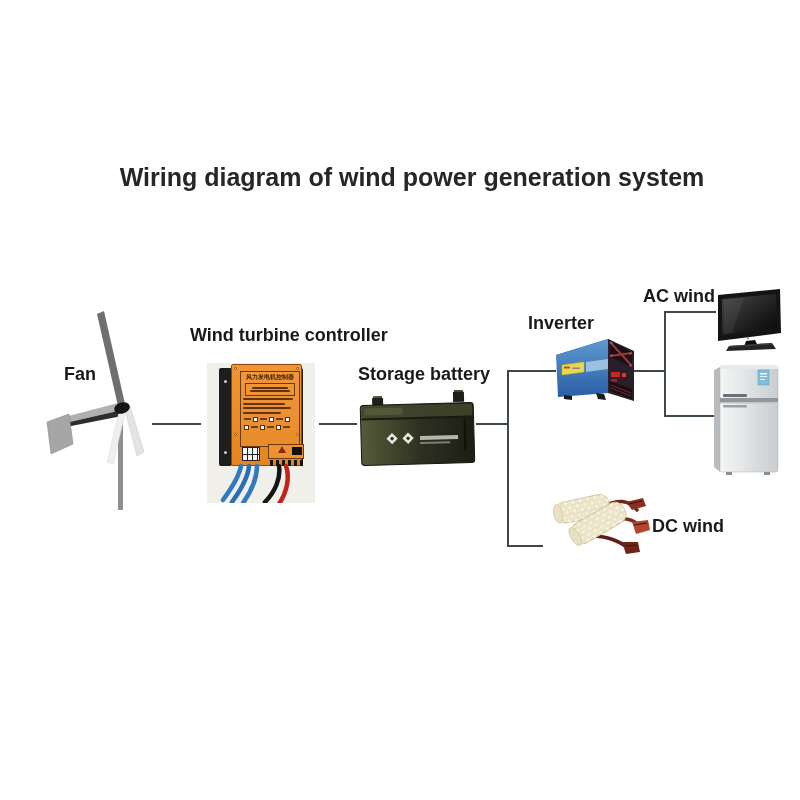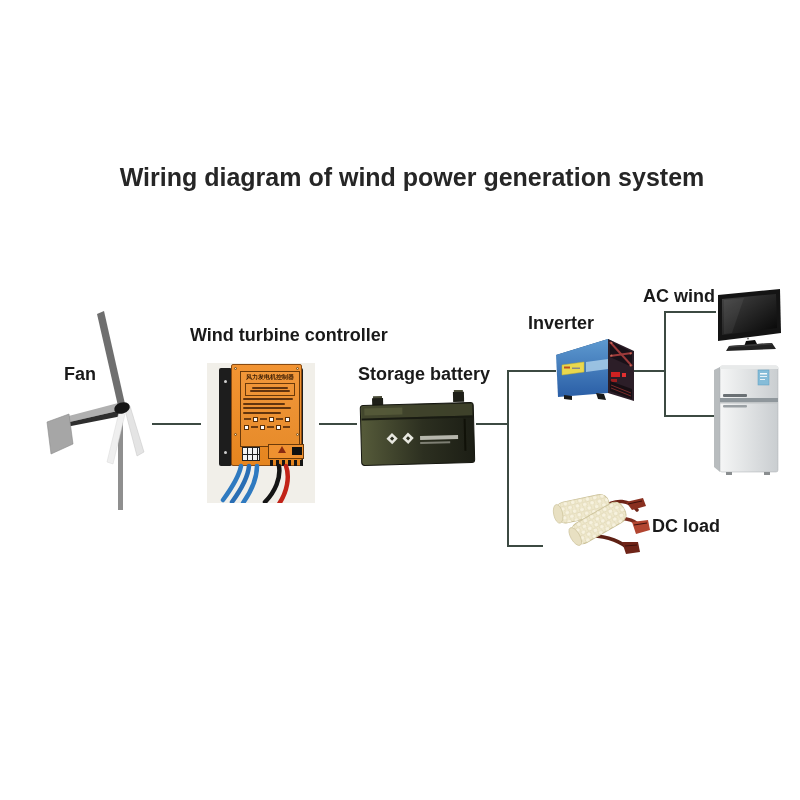--- a/index.html
+++ b/index.html
@@ -48,21 +48,21 @@
 
 <div class="stage">
 
   <div class="page-title">Wiring diagram of wind power generation system</div>
 
   <div class="node-label" style="left:52px;top:364px;">Fan</div>
   <div class="node-label" style="left:178px;top:325px;">Wind turbine controller</div>
   <div class="node-label" style="left:346px;top:364px;">Storage battery</div>
   <div class="node-label" style="left:516px;top:313px;">Inverter</div>
   <div class="node-label" style="left:631px;top:286px;">AC wind</div>
-  <div class="node-label" style="left:640px;top:516px;">DC load</div>
+  <div class="node-label" style="left:640px;top:516px;">DC wind</div>
 
   <div class="line" style="left:140px;top:423px;width:49px;height:2px;"></div>
   <div class="line" style="left:307px;top:423px;width:38px;height:2px;"></div>
   <div class="line" style="left:464px;top:423px;width:33px;height:2px;"></div>
   <div class="line" style="left:495px;top:370px;width:2px;height:177px;"></div>
   <div class="line" style="left:497px;top:370px;width:47px;height:2px;"></div>
   <div class="line" style="left:495px;top:545px;width:36px;height:2px;"></div>
   <div class="line" style="left:622px;top:370px;width:32px;height:2px;"></div>
   <div class="line" style="left:652px;top:311px;width:2px;height:106px;"></div>
   <div class="line" style="left:654px;top:311px;width:50px;height:2px;"></div>

